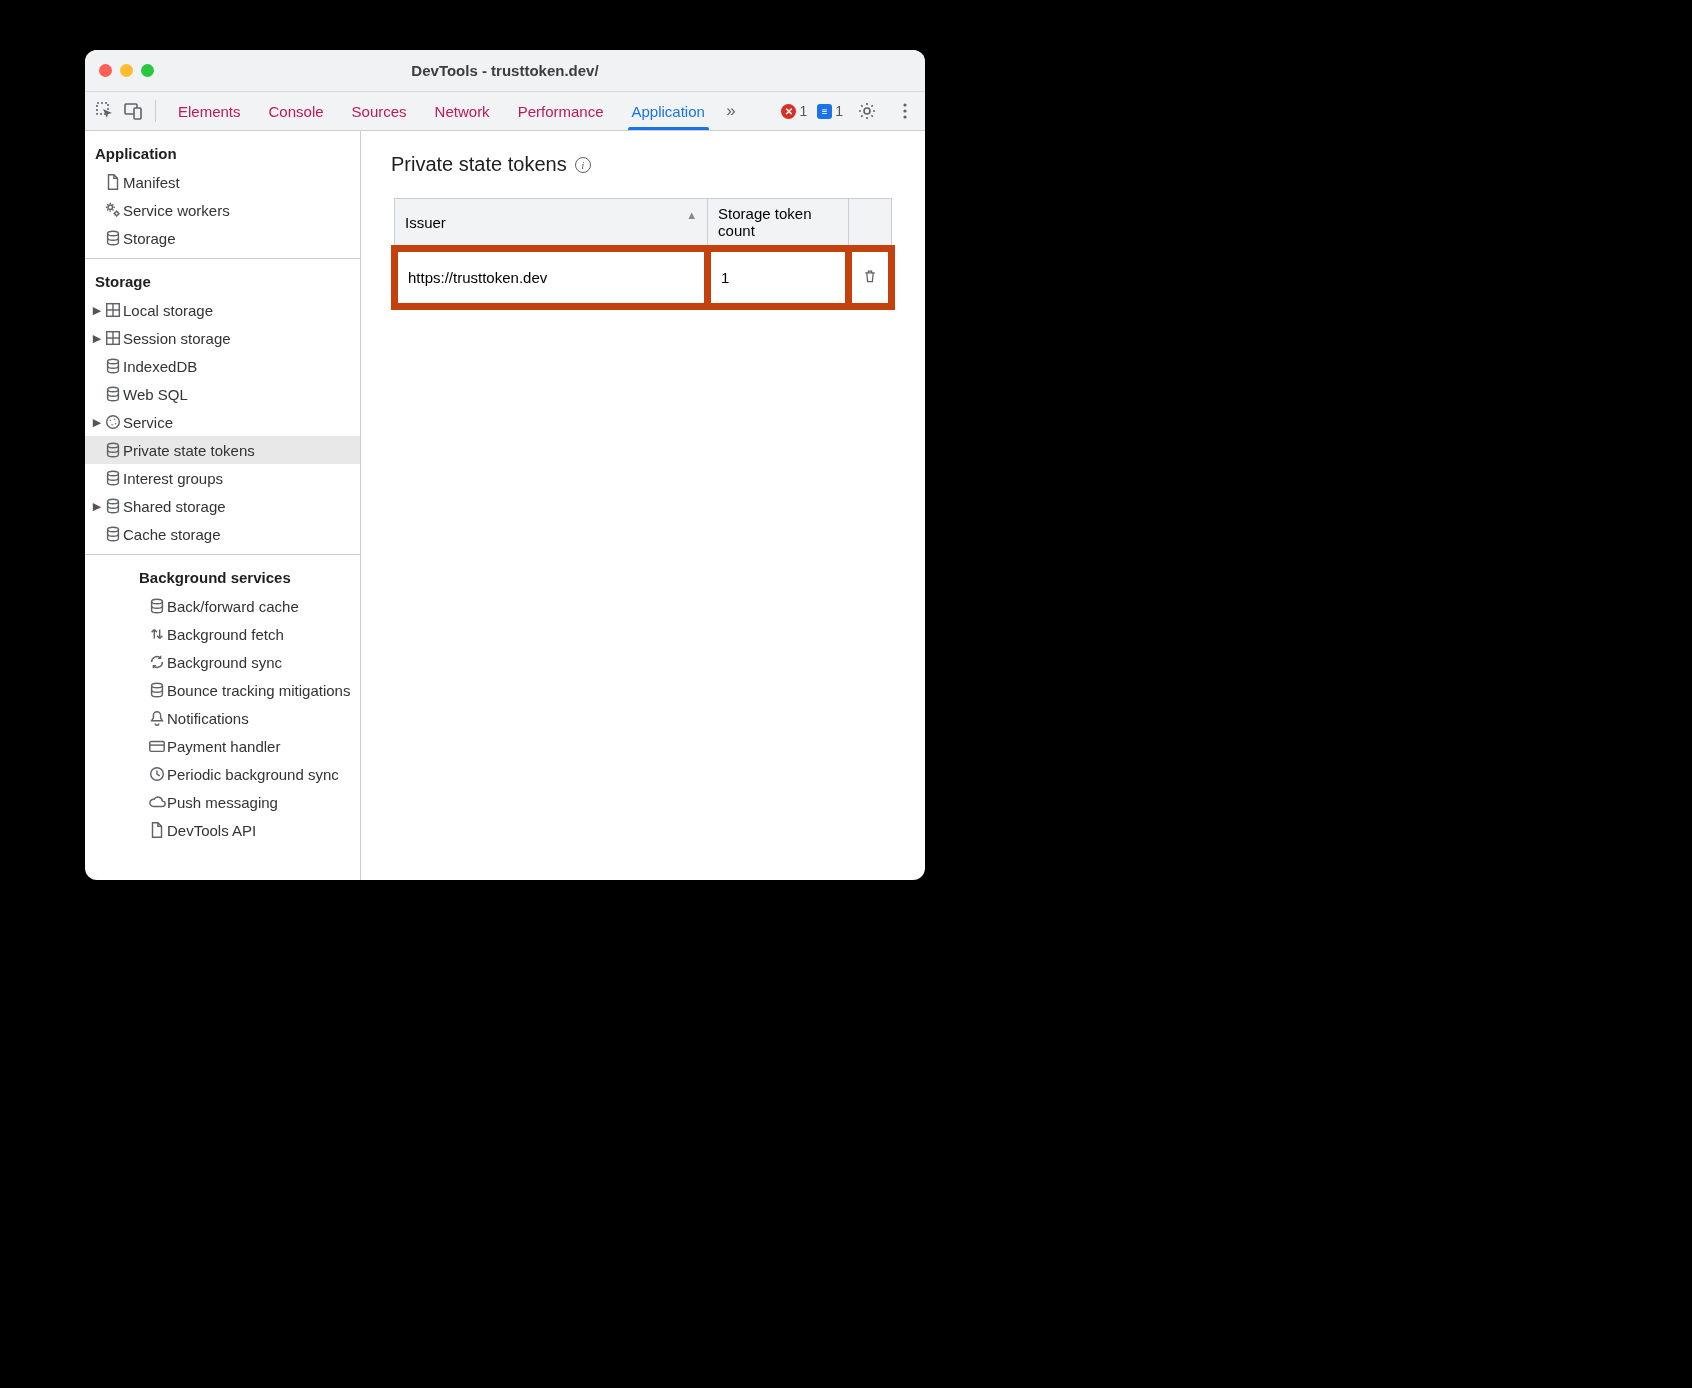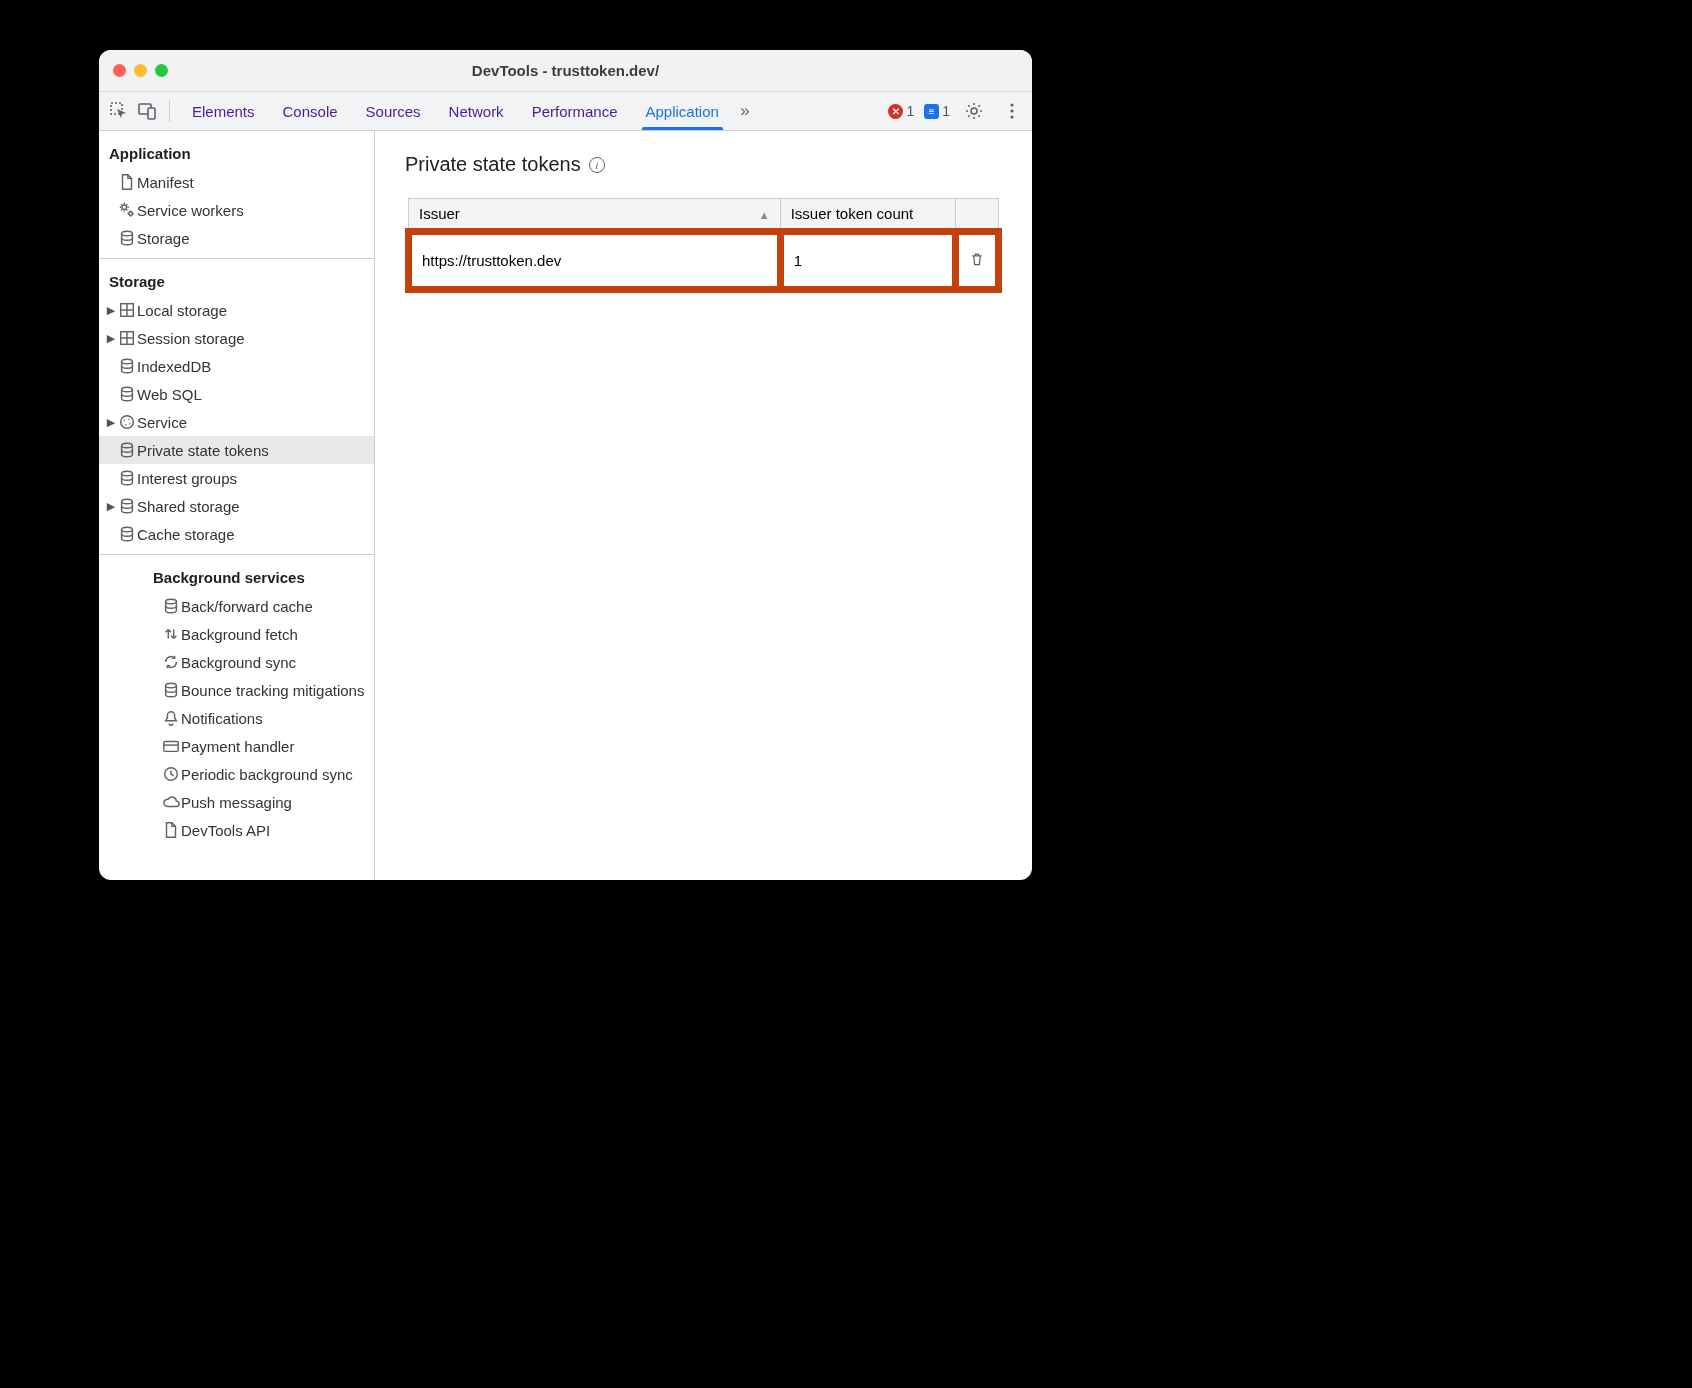--- a/index.html
+++ b/index.html
@@ -6,23 +6,23 @@
   body {
     margin: 0;
     background: #000;
     font-family: -apple-system, BlinkMacSystemFont, "Segoe UI", Helvetica, Arial, sans-serif;
     width: 1692px;
     height: 1388px;
     position: relative;
   }
   .window {
     position: absolute;
-    left: 99px;
+    left: 85px;
     top: 50px;
-    width: 933px;
+    width: 840px;
     height: 830px;
     background: #fff;
     border-radius: 12px;
     box-shadow: 0 20px 60px rgba(0,0,0,.6);
     overflow: hidden;
     display: flex;
     flex-direction: column;
   }
   .titlebar {
     height: 42px;
@@ -47,21 +47,21 @@
     background:#f1f3f4;
     border-bottom:1px solid #cacdd1;
     display:flex; align-items:center;
     padding: 0 6px;
     font-size:15px;
     color:#555;
   }
   .tb-icon { width:20px; height:20px; display:flex; align-items:center; justify-content:center; color:#5f6368; margin:0 4px; cursor:pointer; }
   .tb-sep { width:1px; height:22px; background:#cacdd1; margin:0 8px; }
   .tabs { display:flex; align-items:stretch; height:100%; }
-  .tab { padding:0 14px; display:flex; align-items:center; color:#4c1d95; cursor:pointer; position:relative; }
+  .tab { padding:0 14px; display:flex; align-items:center; color:#be185d; cursor:pointer; position:relative; }
   .tab.active { color:#1a73e8; }
   .tab.active::after {
     content:""; position:absolute; left:10px; right:10px; bottom:0; height:3px; background:#1a73e8; border-radius:2px 2px 0 0;
   }
   .tb-right { margin-left:auto; display:flex; align-items:center; gap:10px; }
   .badge { display:flex; align-items:center; gap:3px; font-size:14px; }
   .badge .circ { width:15px; height:15px; border-radius:50%; display:flex; align-items:center; justify-content:center; font-size:10px; font-weight:700; color:#fff; }
   .circ.err { background:#d93025; }
   .sq.info { width:15px; height:15px; border-radius:3px; background:#1a73e8; color:#fff; display:flex; align-items:center; justify-content:center; font-size:10px; font-weight:700;}
   
@@ -423,21 +423,21 @@
         <span class="info-icon">i</span>
       </div>
       <table class="data-table">
         <thead>
           <tr>
             <th style="width:63%;">
               <span>Issuer</span>
               <span class="sort-arrow">▲</span>
             </th>
             <th>
-              <span>Issuer token count</span>
+              <span>Storage token count</span>
             </th>
             <th class="del-cell"></th>
           </tr>
         </thead>
         <tbody id="rows">
             <tr>
               <td>https://trusttoken.dev</td>
               <td>1</td>
               <td class="del-cell"><span class="del-icon"><svg viewBox="0 0 20 20" fill="none" stroke="currentColor" stroke-width="1.6">
                     <path d="M4 6h12M8 6V4h4v2M6 6l1 11h6l1-11"></path>

